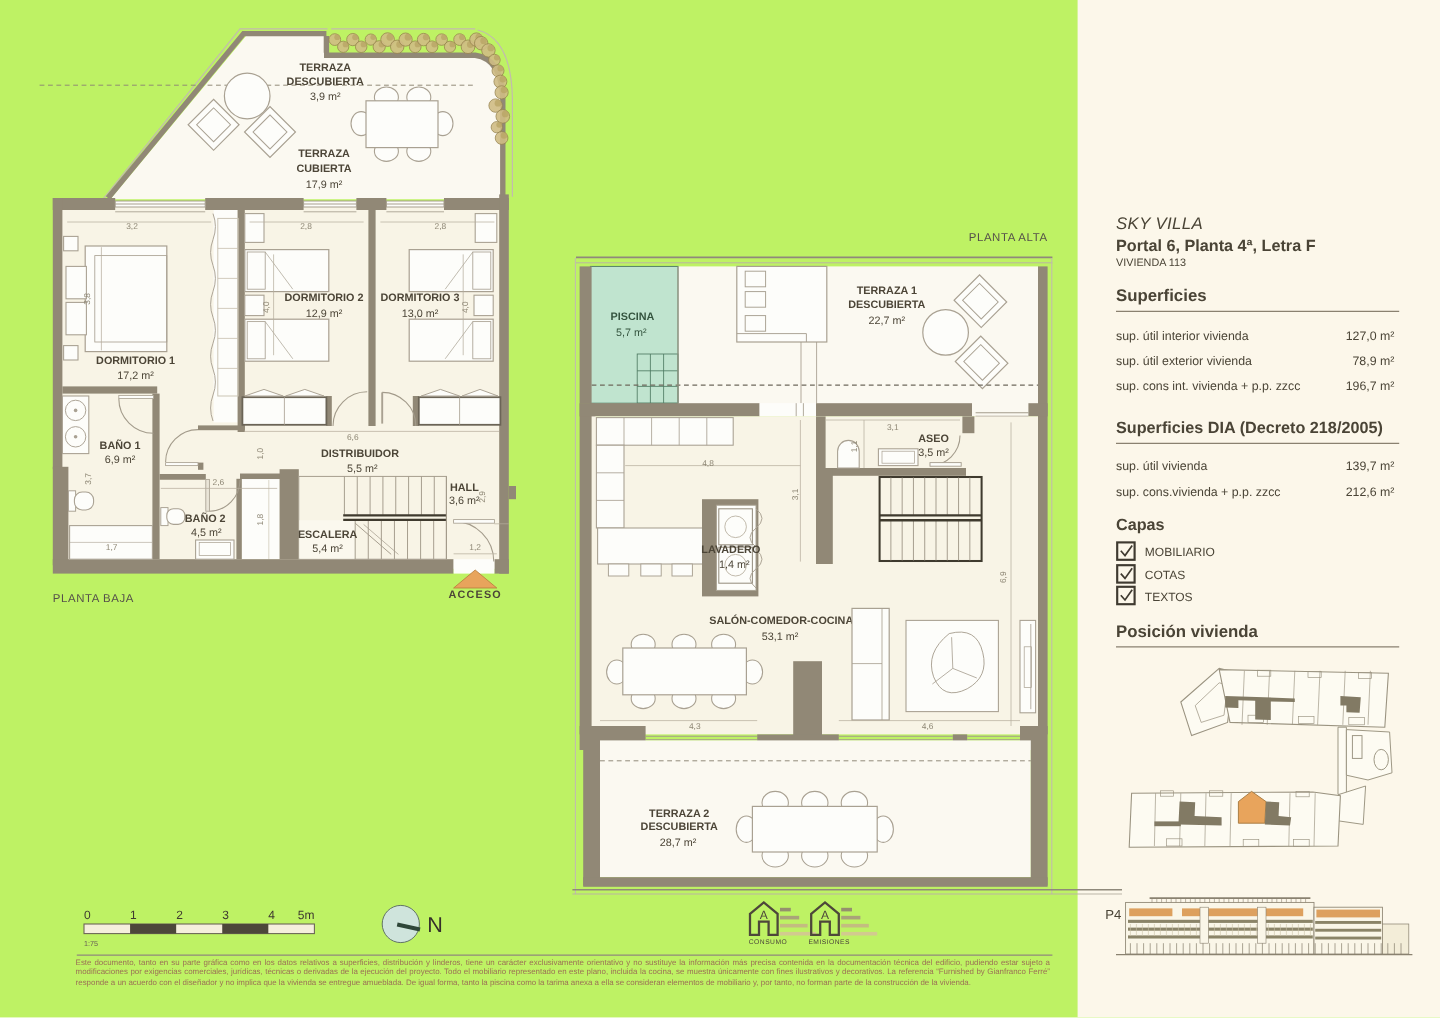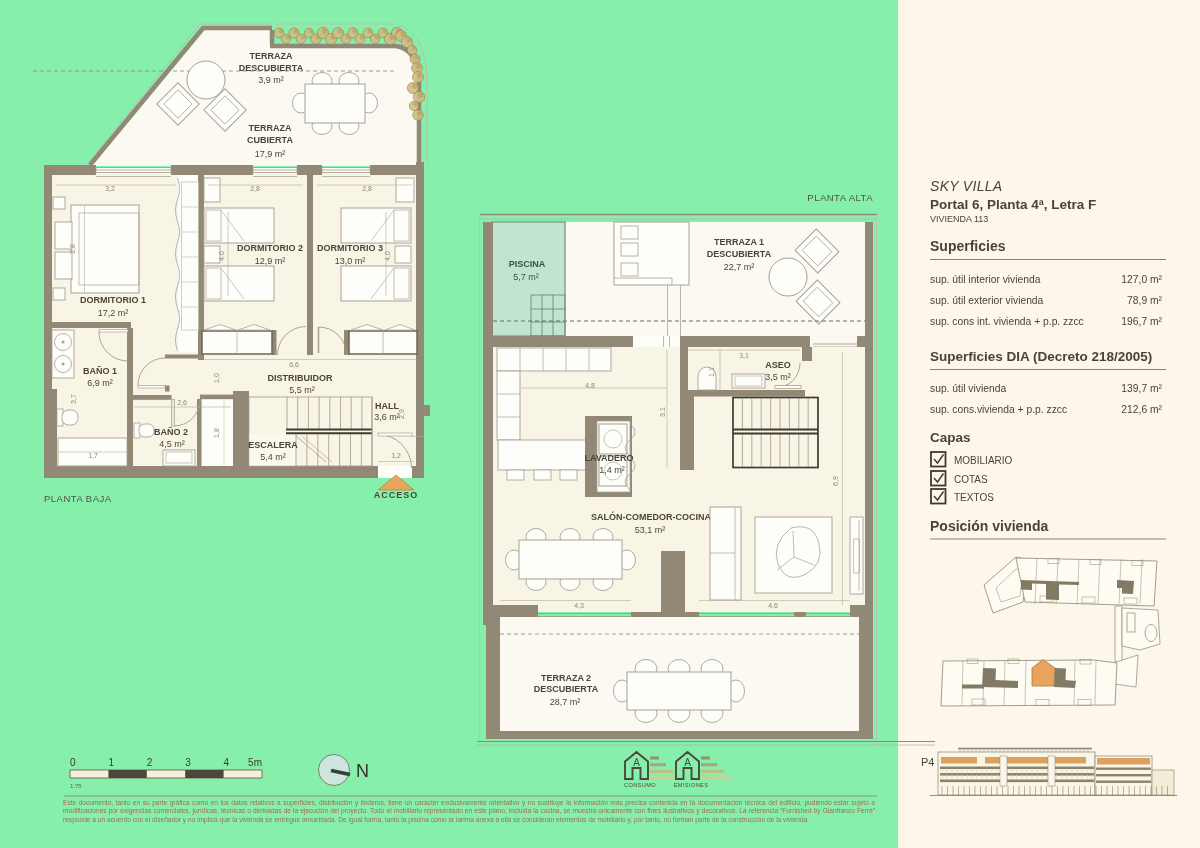--- a/index.html
+++ b/index.html
@@ -1,16 +1,16 @@
 <!DOCTYPE html>
 <html><head>
 <meta charset="utf-8">
 <style>
   html,body{margin:0;padding:0;background:#fff;}
-  .page{position:relative;width:1200px;height:848px;overflow:hidden;background:#86efac;font-family:"Liberation Sans",sans-serif;}
+  .page{position:relative;width:1200px;height:848px;overflow:hidden;background:#bef264;font-family:"Liberation Sans",sans-serif;}
   .sidebar{position:absolute;left:898px;top:0;width:302px;height:848px;background:#fcf7ea;}
   svg{position:absolute;left:0;top:0;}
   svg text{font-family:"Liberation Sans",sans-serif;}
   .rlbl{font-weight:bold;font-size:9px;fill:#4c4537;text-anchor:middle;}
   .albl{font-size:9px;fill:#4c4537;text-anchor:middle;}
   .dim{font-size:7px;fill:#8d8674;text-anchor:middle;}
   .plbl{font-size:9.5px;fill:#55504a;letter-spacing:0.5px;}
   .disc{position:absolute;left:63px;top:799px;width:812px;font-size:6.6px;line-height:8.3px;color:#9b7055;text-align:justify;}
 </style>
 </head>

